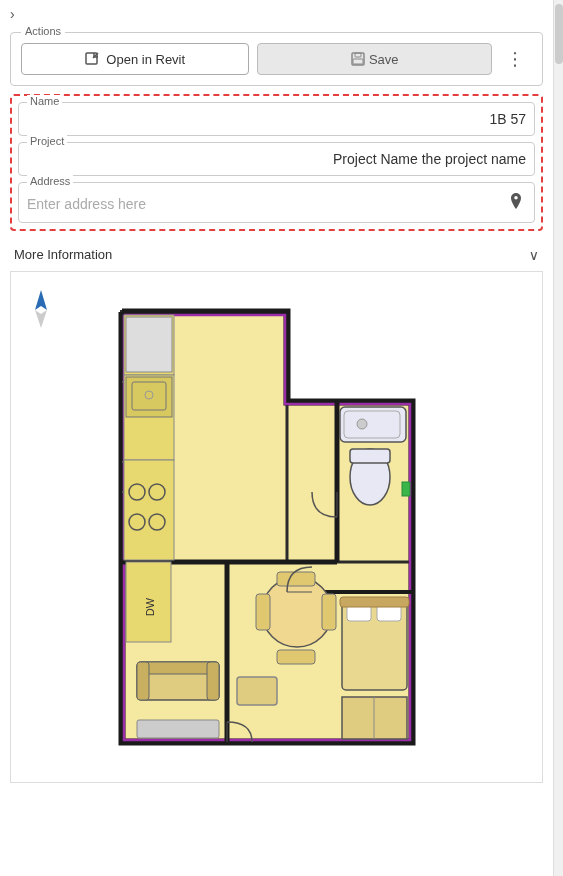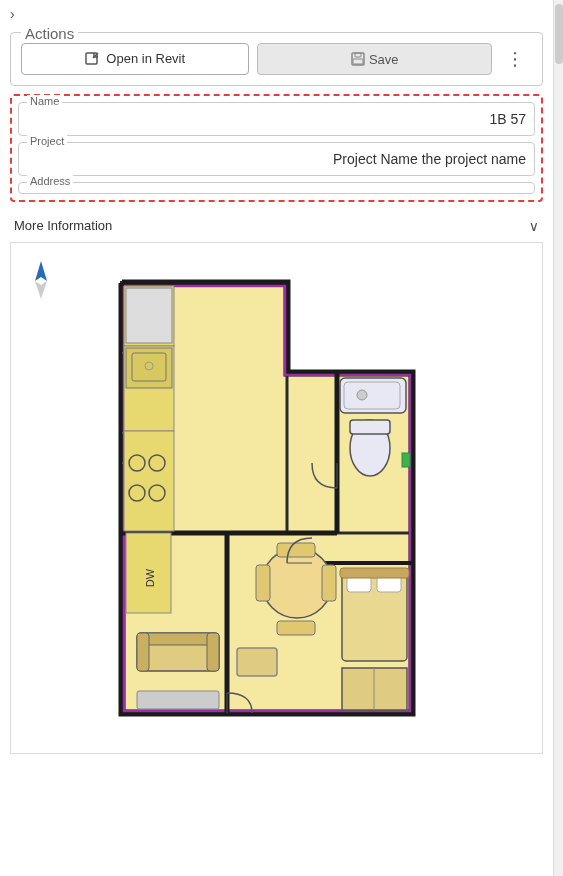--- a/index.html
+++ b/index.html
@@ -52,30 +52,31 @@
       margin: 4px 10px 8px 10px;
       padding: 10px 10px 10px 10px;
       position: relative;
     }
     .actions-label {
       position: absolute;
       top: -8px;
       left: 10px;
       background: #fff;
       padding: 0 4px;
-      font-size: 15px;
+      font-size: 11px;
       color: #666;
     }
     .actions-row {
       display: flex;
       align-items: center;
       gap: 8px;
     }
     .btn-open-revit {
       display: flex;
+      align-items: center;
       gap: 6px;
       border: 1px solid #aaa;
       background: #fff;
       padding: 7px 16px;
       border-radius: 4px;
       cursor: pointer;
       font-size: 13px;
       color: #333;
       flex: 1;
       justify-content: center;
@@ -235,20 +236,28 @@
       <div class="field-value">1B 57</div>
     </div>
 
     <div class="field-group">
       <span class="field-label">Project</span>
       <div class="field-value">Project Name the project name</div>
     </div>
 
     <div class="field-group">
       <span class="field-label">Address</span>
+      <div class="field-value field-with-icon">
+        <span style="color:#aaa;">Enter address here</span>
+        <span class="location-icon">
+          <svg width="20" height="20" viewBox="0 0 20 20" fill="#555">
+            <path d="M10 2C7.24 2 5 4.24 5 7c0 4.25 5 11 5 11s5-6.75 5-11c0-2.76-2.24-5-5-5zm0 6.5A1.5 1.5 0 1 1 10 5a1.5 1.5 0 0 1 0 3.5z"></path>
+          </svg>
+        </span>
+      </div>
     </div>
 
   </div>
 
   
   <div class="more-info-row">
     <span>More Information</span>
     <span class="chevron-down">∨</span>
   </div>
 

